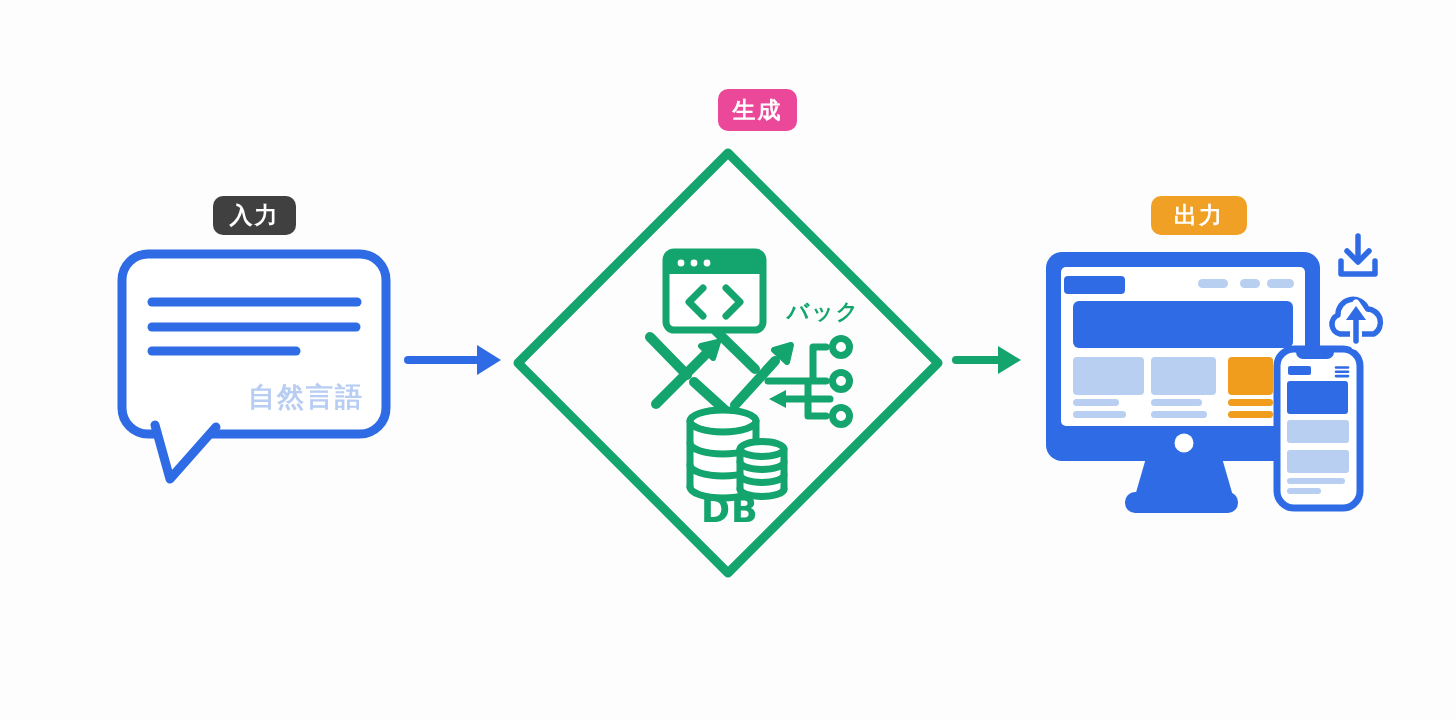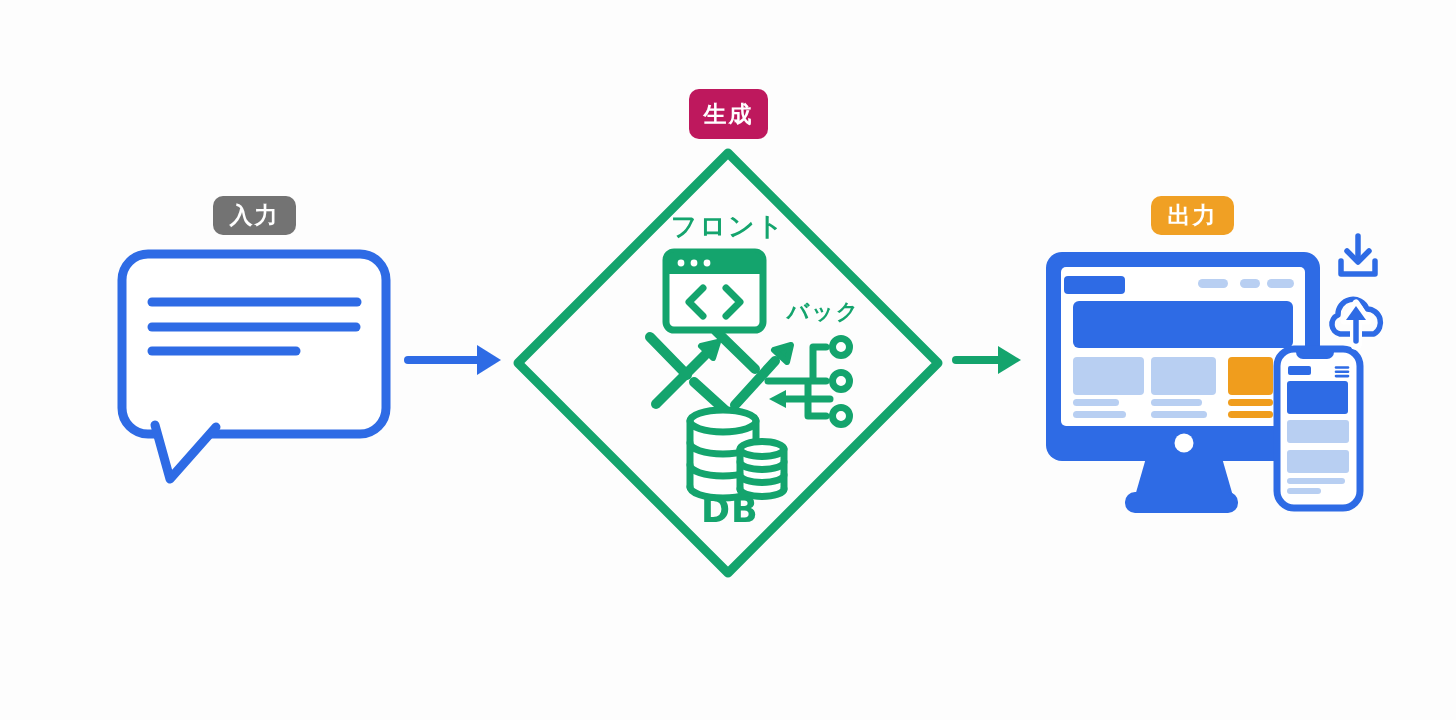--- a/index.html
+++ b/index.html
@@ -1,23 +1,23 @@
 <!DOCTYPE html>
 <html><head>
 <meta charset="utf-8">
 <style>
   html,body{margin:0;padding:0;background:#fdfdfd;}
   .canvas{position:relative;width:1456px;height:720px;background:#fdfdfd;overflow:hidden;
           font-family:"DejaVu Sans","Liberation Sans",sans-serif;}
   .abs{position:absolute;}
   .badge{position:absolute;display:flex;align-items:center;justify-content:center;
          color:#ffffff;font-weight:bold;font-size:23px;letter-spacing:2px;border-radius:10px;}
-  .badge-input{left:213px;top:196px;width:83px;height:39px;background:#737373;}
-  .badge-generate{left:689px;top:89px;width:79px;height:50px;background:#be185d;}
-  .badge-output{left:1151px;top:196px;width:83px;height:39px;background:#f0a024;}
+  .badge-input{left:213px;top:196px;width:83px;height:39px;background:#404040;}
+  .badge-generate{left:718px;top:89px;width:79px;height:42px;background:#ec4899;}
+  .badge-output{left:1151px;top:196px;width:96px;height:39px;background:#f0a024;}
   .lbl{position:absolute;font-weight:bold;text-align:center;letter-spacing:2px;}
   .lbl-green{color:#14a46d;}
   .lbl-natural{left:244px;top:379px;width:124px;font-size:27px;color:#b8cdf3;}
   .lbl-front{left:658px;top:209px;width:140px;font-size:26px;}
   .lbl-back{left:776px;top:297px;width:95px;font-size:22px;}
   .lbl-db{left:701px;top:490px;width:54px;font-size:35px;letter-spacing:1px;}
   svg{position:absolute;overflow:visible;}
 </style>
 </head>
 <body>
@@ -28,20 +28,21 @@
 
   <svg class="abs" style="left:105px;top:240px;" width="300" height="260" viewBox="105 240 300 260">
     <g stroke="#2e6be5" stroke-width="9" fill="none" stroke-linejoin="round" stroke-linecap="round">
       <rect x="122" y="254" width="264" height="180" rx="26" fill="#ffffff"></rect>
       <path d="M155,425 L170,479 L216,427" fill="#ffffff"></path>
       <path d="M152,302 H357"></path>
       <path d="M152,327 H356"></path>
       <path d="M152,351 H296"></path>
     </g>
   </svg>
+  <div class="lbl lbl-natural">自然言語</div>
 
   <svg class="abs" style="left:400px;top:338px;" width="110" height="45" viewBox="400 338 110 45">
     <path d="M408,360 H482" stroke="#2e6be5" stroke-width="8" stroke-linecap="round" fill="none"></path>
     <polygon points="501,360 477,345 477,375" fill="#2e6be5"></polygon>
   </svg>
 
   <div class="badge badge-generate">生成</div>
 
   <svg class="abs" style="left:505px;top:140px;" width="445" height="445" viewBox="505 140 445 445">
 
@@ -99,21 +100,20 @@
         <ellipse cx="762" cy="449" rx="22" ry="7.5"></ellipse>
         <path d="M740,449 V489"></path>
         <path d="M784,449 V489"></path>
         <path d="M740,462 A22,7.5 0 0 0 784,462"></path>
         <path d="M740,475 A22,7.5 0 0 0 784,475"></path>
         <path d="M740,489 A22,7.5 0 0 0 784,489"></path>
       </g>
     </g>
   </svg>
 
-  <div class="lbl lbl-green lbl-front">フロント</div>
   <div class="lbl lbl-green lbl-back">バック</div>
   <div class="lbl lbl-green lbl-db">DB</div>
 
   <svg class="abs" style="left:948px;top:338px;" width="85" height="45" viewBox="948 338 85 45">
     <path d="M956,360 H1002" stroke="#14a46d" stroke-width="8" stroke-linecap="round" fill="none"></path>
     <polygon points="1021,360 998,346 998,374" fill="#14a46d"></polygon>
   </svg>
 
   <div class="badge badge-output">出力</div>
 

